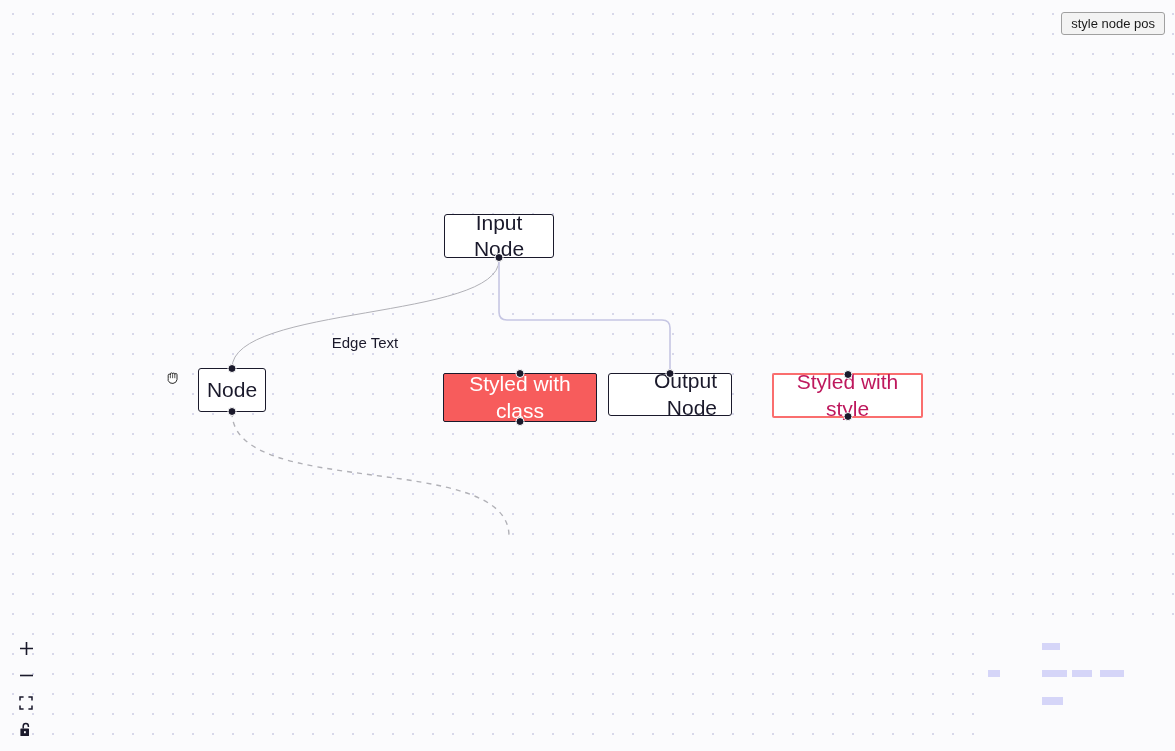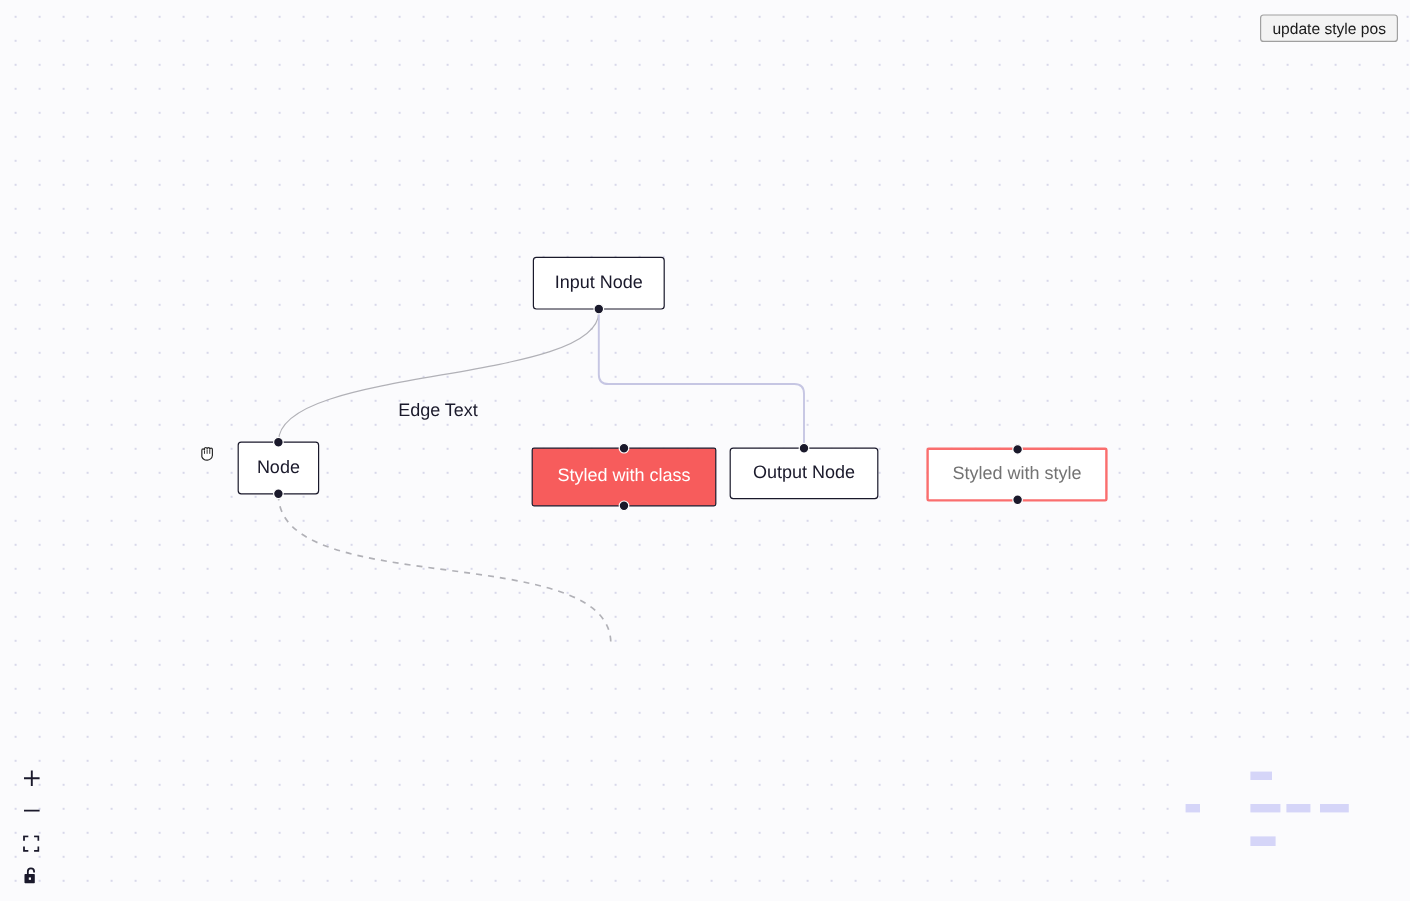--- a/index.html
+++ b/index.html
@@ -49,21 +49,21 @@
   }
 
   
   .rf-node {
     position: absolute;
     box-sizing: border-box;
     display: flex;
     align-items: center;
     justify-content: center;
     text-align: center;
-    font-size: 15px;
+    font-size: 21px;
     line-height: 1.25;
     border-radius: 3px;
     background: #ffffff;
     border: 1px solid #1a192b;
     color: #1a192b;
     padding: 10px 14px;
     cursor: grab;
     user-select: none;
   }
 
@@ -77,21 +77,21 @@
     background: #f75c5c;
     border: 1px solid #1a192b;
     color: #ffffff;
     border-radius: 2px;
   }
 
   .rf-node.style-styled {
     background: #ffffff;
     border: 2px solid #fa6e6e;
     border-radius: 2px;
-    color: #737373;
+    color: #be185d;
   }
 
   .rf-node.custom-node {
     background: #ffcc00;
     border: 1px solid #1a192b;
     border-radius: 3px;
     color: #1a192b;
     flex-direction: column;
     line-height: 1.35;
   }
@@ -220,21 +220,21 @@
   </div>
 
   <div class="rf-node style-styled" style="left:772px; top:373px; width:151px; height:45px;">
     <span>Styled with style</span>
     <span class="handle top"></span>
     <span class="handle bottom"></span>
   </div>
 
 
   <div id="update-pos-panel">
-    <button id="update-node-pos-button">update style pos</button>
+    <button id="update-node-pos-button">style node pos</button>
   </div>
 
   <div id="controls">
     <button class="control-btn">
       <svg width="15" height="15" viewBox="0 0 15 15">
         <path d="M7.5 1 L7.5 14 M1 7.5 L14 7.5" stroke="#1a192b" stroke-width="1.6"></path>
       </svg>
     </button>
     <button class="control-btn">
       <svg width="15" height="15" viewBox="0 0 15 15">

